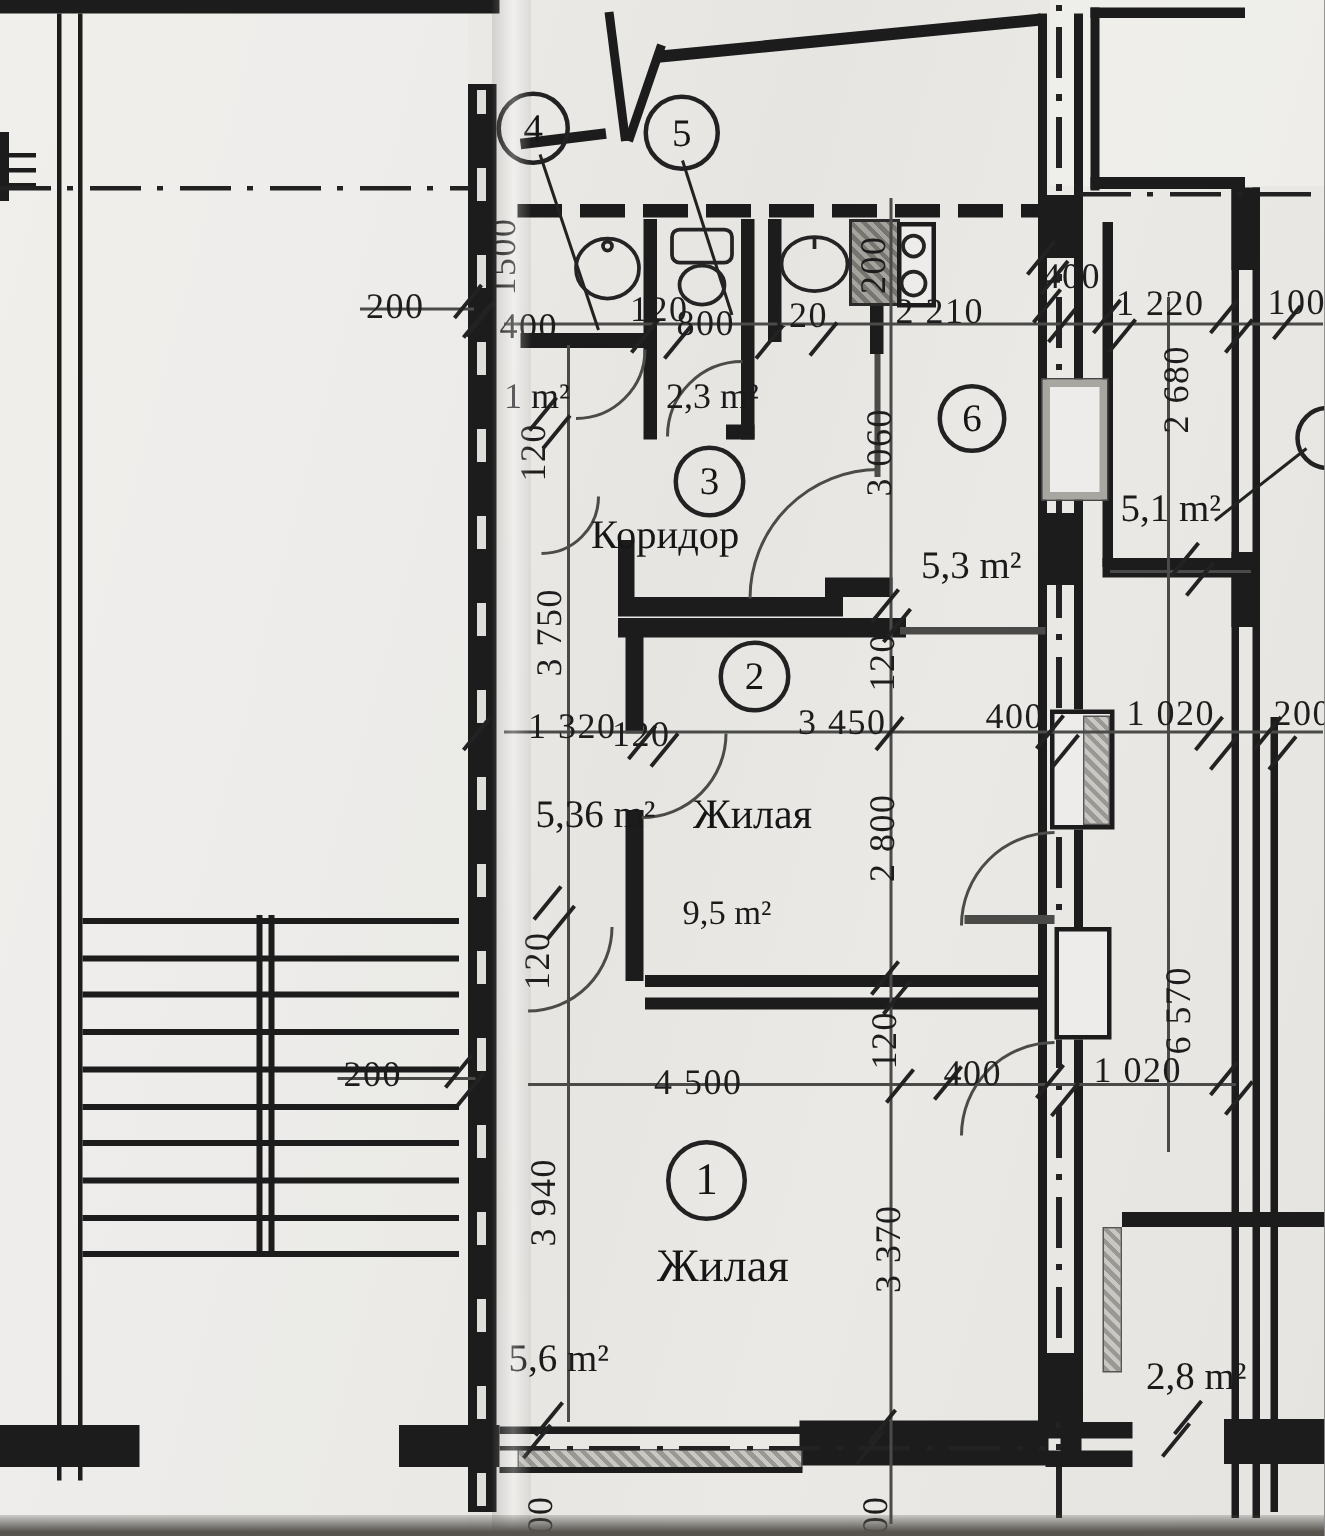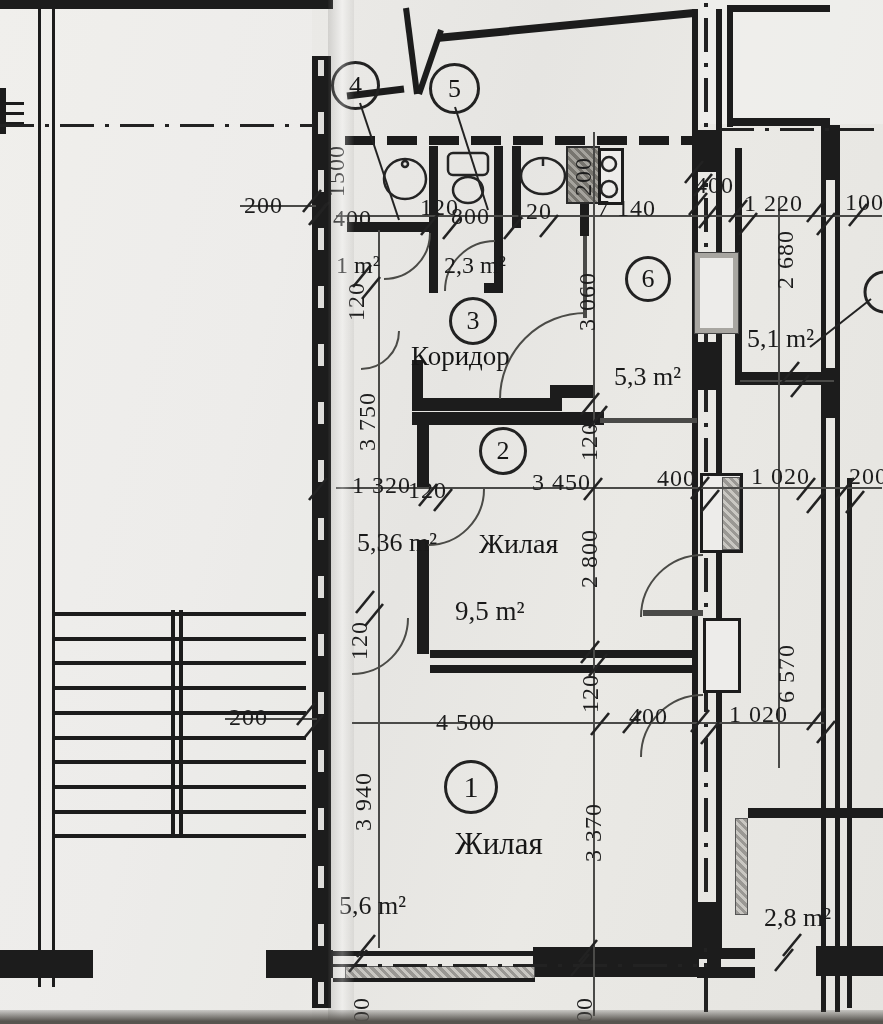--- a/index.html
+++ b/index.html
@@ -14,21 +14,21 @@
   .w-wb{background:#edecea;border:3px solid #1c1c1c;box-sizing:border-box;}
   .w-fg{background:#edecea;border:5px solid #a8a6a1;outline:1px solid #444;box-sizing:border-box;}
   .w-ah{background:repeating-linear-gradient(90deg,#222 0 34px,transparent 34px 45px,#222 45px 49px,transparent 49px 60px);}
   .w-av{background:repeating-linear-gradient(0deg,#222 0 34px,transparent 34px 45px,#222 45px 49px,transparent 49px 60px);}
   .w-dh{background:repeating-linear-gradient(90deg,#1b1b1b 0 30px,transparent 30px 42px);}
   .w-gapv{background:repeating-linear-gradient(0deg,rgba(233,232,229,.95) 0 22px,transparent 22px 58px);}
   .dim{position:absolute;font-size:24px;letter-spacing:1px;white-space:nowrap;color:#1d1d1d;}
   .dimv{position:absolute;font-size:24px;letter-spacing:1px;white-space:nowrap;color:#1d1d1d;
         transform:rotate(-90deg);transform-origin:0 0;}
   .area{position:absolute;font-size:25px;white-space:nowrap;color:#1a1a1a;}
-  .room{position:absolute;font-size:27px;white-space:nowrap;color:#161616;margin-left:17px;}
+  .room{position:absolute;font-size:27px;white-space:nowrap;color:#161616;}
   .circ{position:absolute;border:3px solid #222;border-radius:50%;background:transparent;
         display:flex;align-items:center;justify-content:center;font-size:26px;color:#161616;}
   .fold{position:absolute;left:328px;top:0;width:26px;height:1024px;
         background:linear-gradient(90deg,rgba(60,58,55,.14),rgba(255,255,255,.30) 55%,rgba(60,58,55,.08));}
   .shadeL{position:absolute;left:0;top:0;width:312px;height:1024px;background:rgba(255,255,255,.16);}
   .shadeTR{position:absolute;left:700px;top:0;width:183px;height:124px;background:rgba(255,255,255,.26);}
   .bottomEdge{position:absolute;left:0;top:1010px;width:883px;height:14px;
         background:linear-gradient(180deg,rgba(70,68,64,.2),#57544f 80%);}
   svg{position:absolute;left:0;top:0;}
 </style>
@@ -236,29 +236,29 @@
 
   <div class="room" style="left:394px;top:341px">Коридор</div>
   <div class="room" style="left:462px;top:528px;font-size:28px">Жилая</div>
   <div class="room" style="left:438px;top:826px;font-size:31px">Жилая</div>
 
   <div class="area" style="left:336px;top:252px;font-size:24px">1 m²</div>
   <div class="area" style="left:444px;top:252px;font-size:24px">2,3 m²</div>
   <div class="area" style="left:614px;top:362px;font-size:26px">5,3 m²</div>
   <div class="area" style="left:747px;top:324px;font-size:26px">5,1 m²</div>
   <div class="area" style="left:357px;top:528px;font-size:26px">5,36 m²</div>
-  <div class="area" style="left:455px;top:596px;font-size:27px">9,5 m²</div>
+  <div class="area" style="left:455px;top:596px;font-size:23px">9,5 m²</div>
   <div class="area" style="left:339px;top:891px;font-size:26px">5,6 m²</div>
   <div class="area" style="left:764px;top:903px;font-size:26px">2,8 m²</div>
 
   <div class="dim" style="left:333px;top:205px">400</div>
   <div class="dim" style="left:420px;top:194px">120</div>
   <div class="dim" style="left:451px;top:203px">800</div>
   <div class="dim" style="left:513px;top:198px">120</div>
-  <div class="dim" style="left:597px;top:195px">7 140</div>
+  <div class="dim" style="left:597px;top:195px">2 210</div>
   <div class="dim" style="left:695px;top:172px">400</div>
   <div class="dim" style="left:744px;top:190px">1 220</div>
   <div class="dim" style="left:845px;top:189px">100</div>
 
   <div class="dim" style="left:352px;top:472px">1 320</div>
   <div class="dim" style="left:408px;top:477px">120</div>
   <div class="dim" style="left:532px;top:469px">3 450</div>
   <div class="dim" style="left:657px;top:465px">400</div>
   <div class="dim" style="left:751px;top:463px">1 020</div>
   <div class="dim" style="left:849px;top:463px">200</div>

